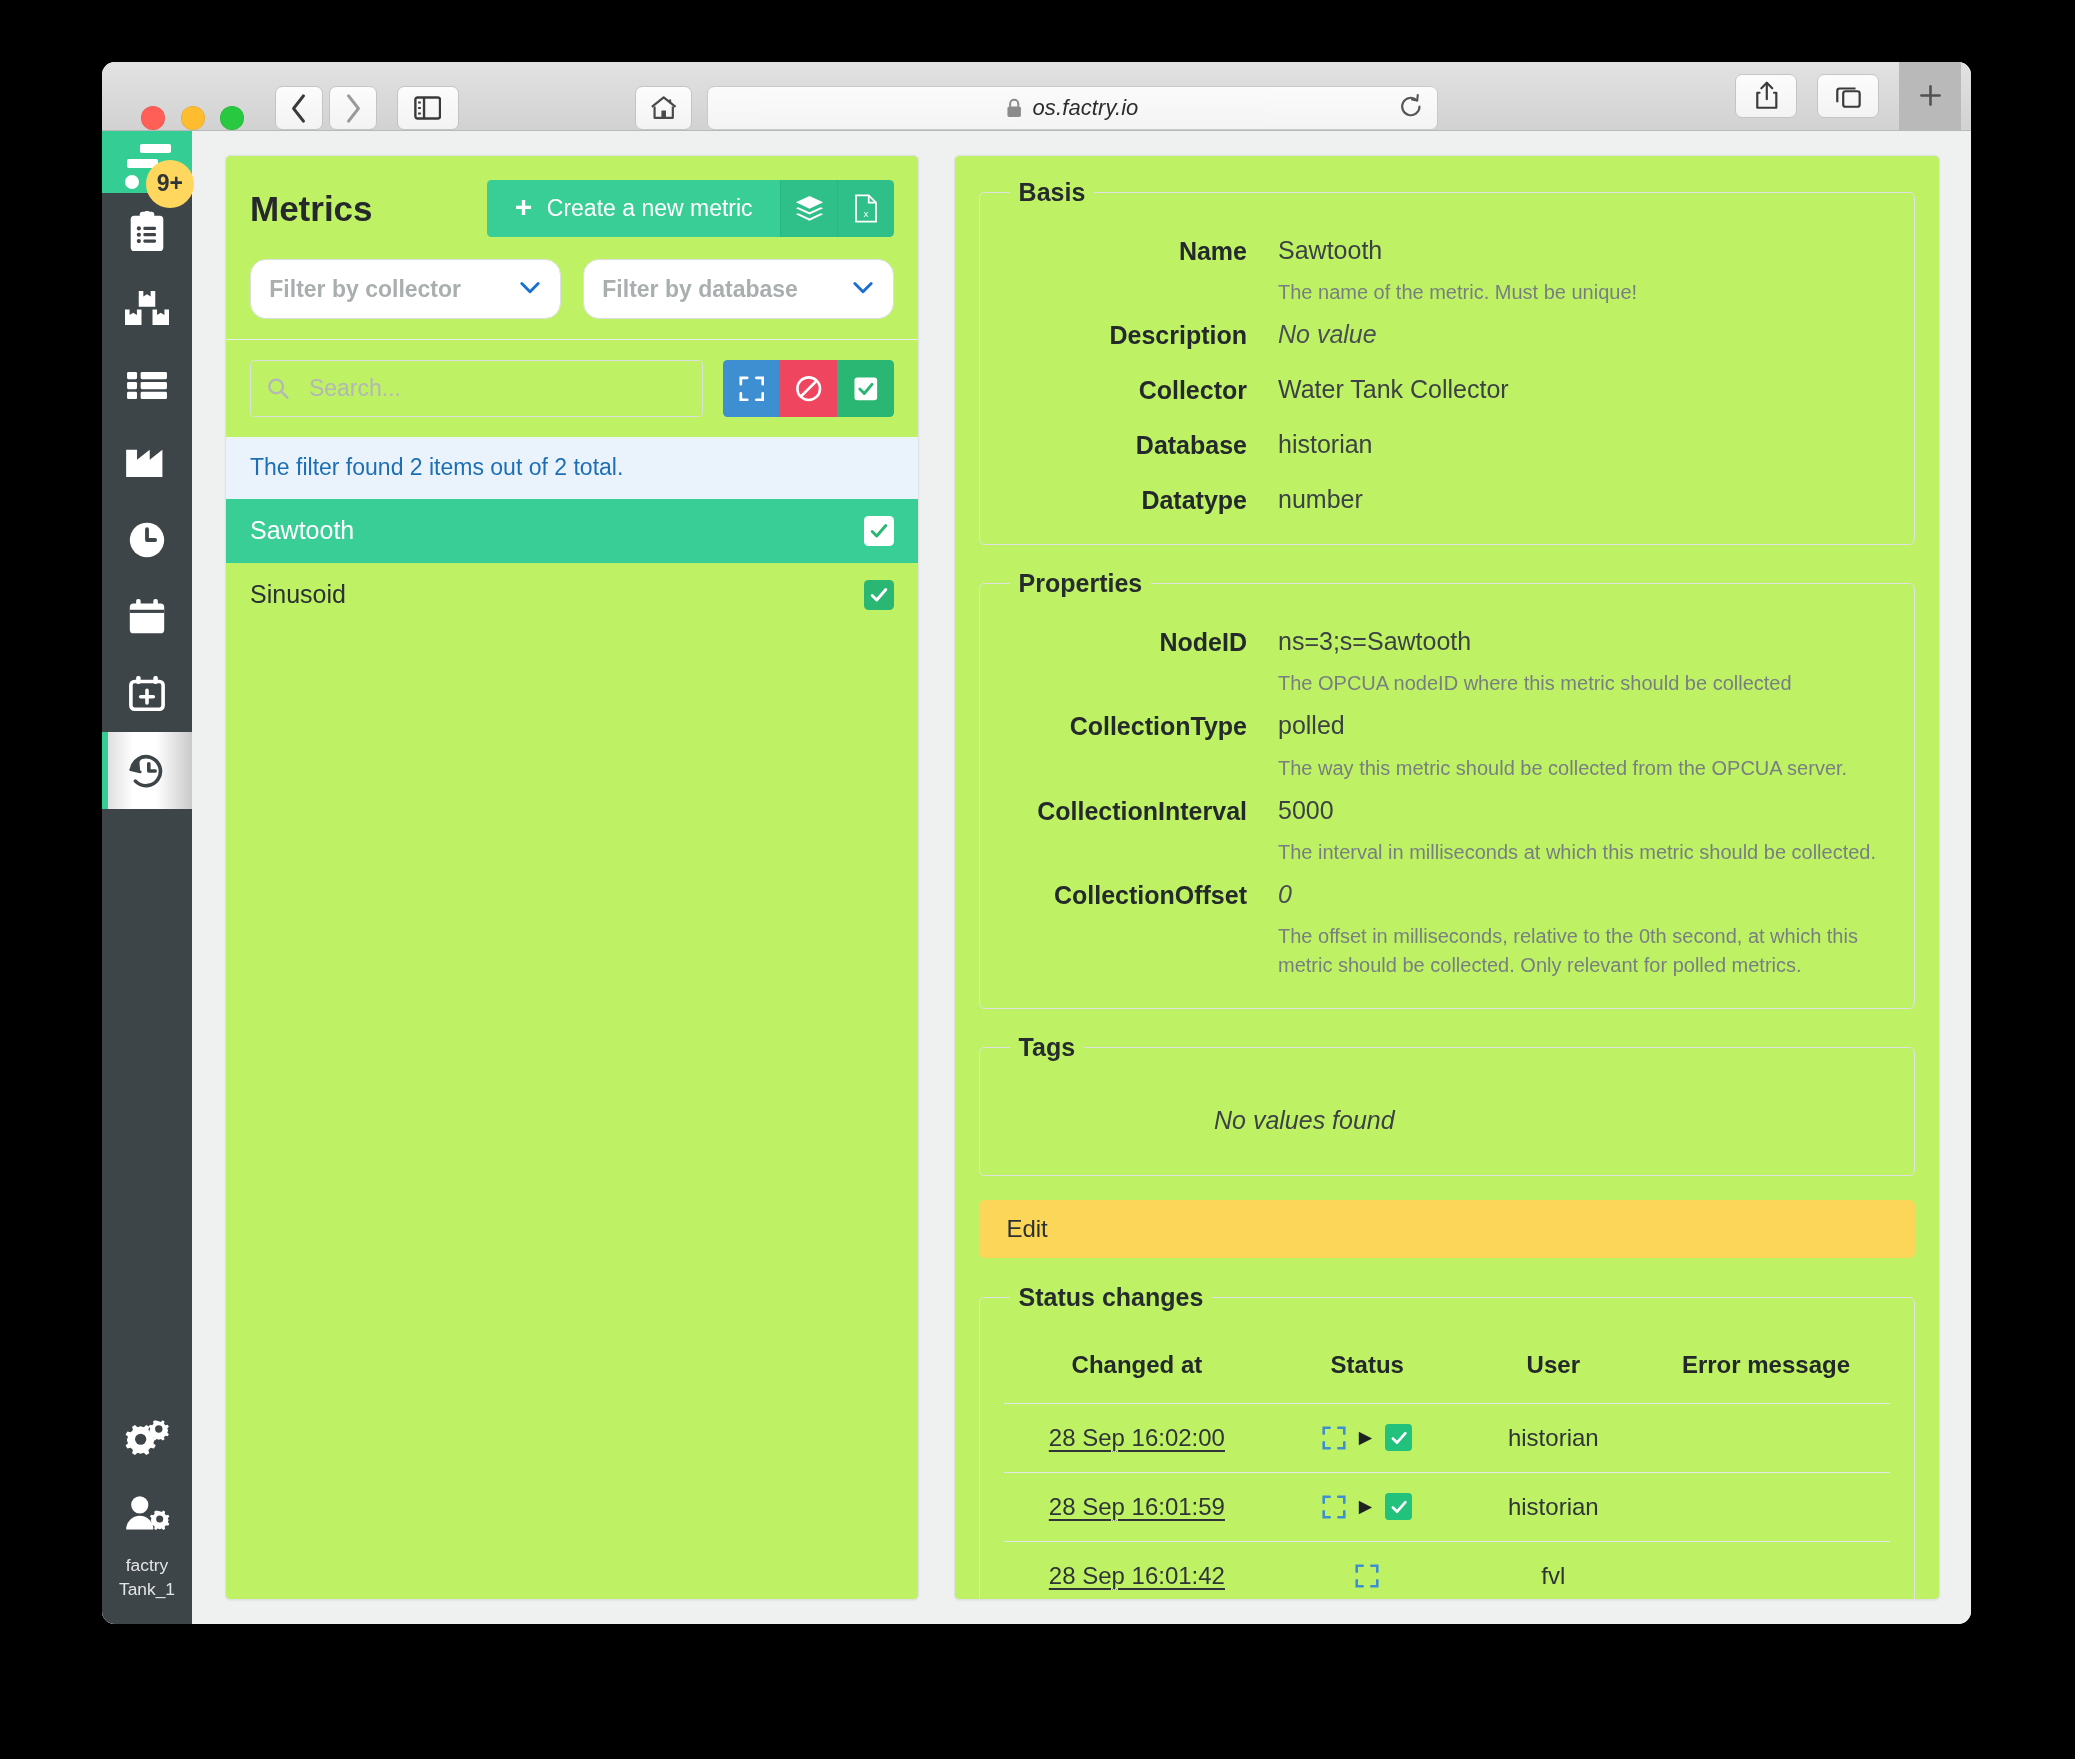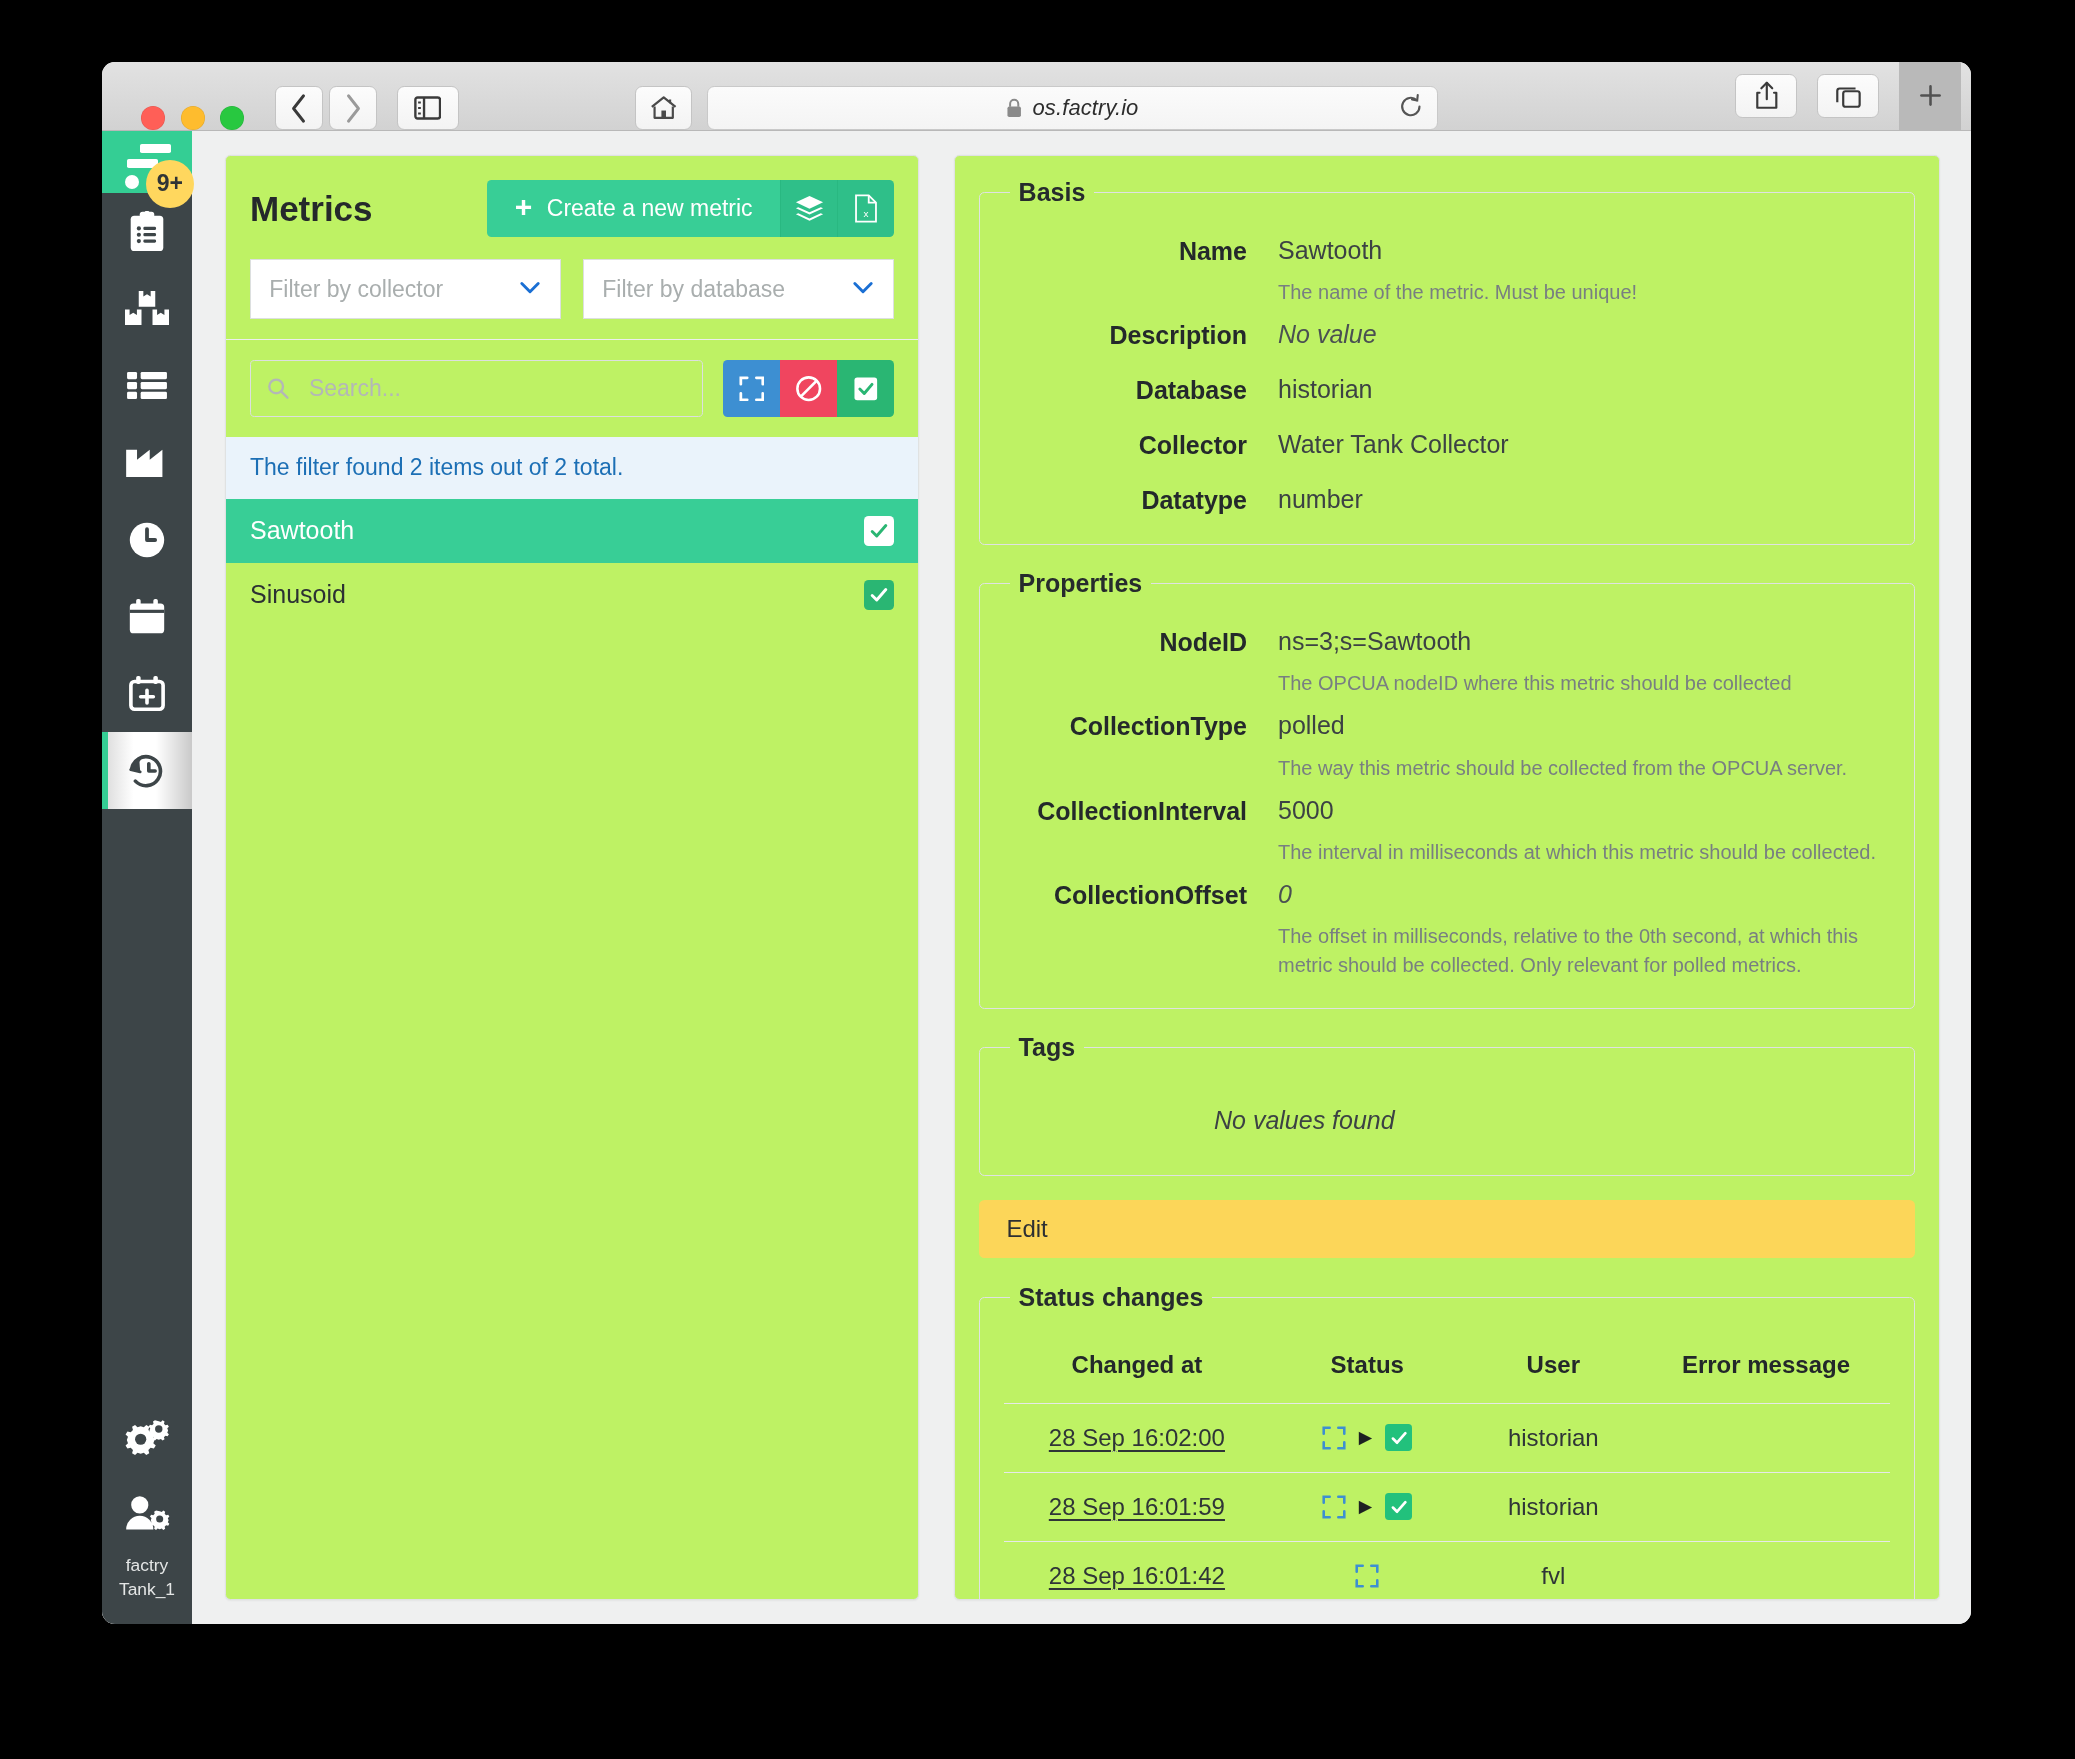--- a/index.html
+++ b/index.html
@@ -219,25 +219,26 @@
 
   .filters-row {
     display: flex; gap: 22px;
     padding: 0 24px 20px 24px;
     border-bottom: 0.9px solid #eceeee;
   }
   .select-box {
     flex: 1;
     height: 60px;
     border: 0.9px solid #dcdfdf;
-    border-radius: 0;
+    border-radius: 16px;
     background: #fff;
     display: flex; align-items: center;
     padding: 0 18.3px;
     position: relative;
+    font-weight: bold;
   }
   .select-label { font-size: 23px; color: #a9aeae; flex: 1; }
   .caret { color: #1a6fd4; font-size: 20px; font-weight: bold; }
 
   .search-row {
     display: flex; gap: 20px;
     padding: 20px 24px 20px 24px;
     align-items: center;
   }
   .search-field {
@@ -693,29 +694,29 @@
                 <div class="field-help">The name of the metric. Must be unique!</div>
               </div>
             </div>
             <div class="field-row tight">
               <div class="field-label">Description</div>
               <div class="field-body">
                 <div class="field-value italic">No value</div>
               </div>
             </div>
             <div class="field-row tight">
+              <div class="field-label">Collector</div>
+              <div class="field-body">
+                <div class="field-value">Water Tank Collector</div>
+              </div>
+            </div>
+            <div class="field-row tight">
               <div class="field-label">Database</div>
               <div class="field-body">
                 <div class="field-value">historian</div>
-              </div>
-            </div>
-            <div class="field-row tight">
-              <div class="field-label">Collector</div>
-              <div class="field-body">
-                <div class="field-value">Water Tank Collector</div>
               </div>
             </div>
             <div class="field-row">
               <div class="field-label">Datatype</div>
               <div class="field-body">
                 <div class="field-value">number</div>
               </div>
             </div>
           </div>
         </fieldset>

